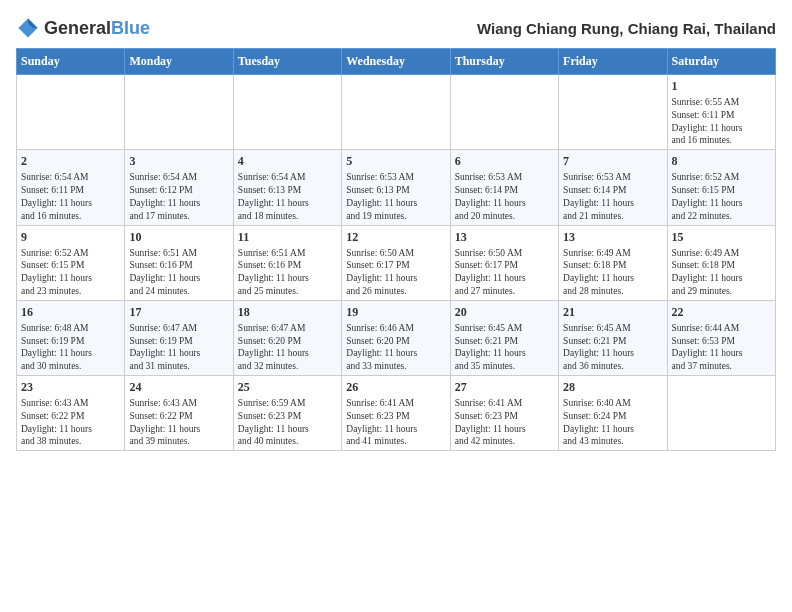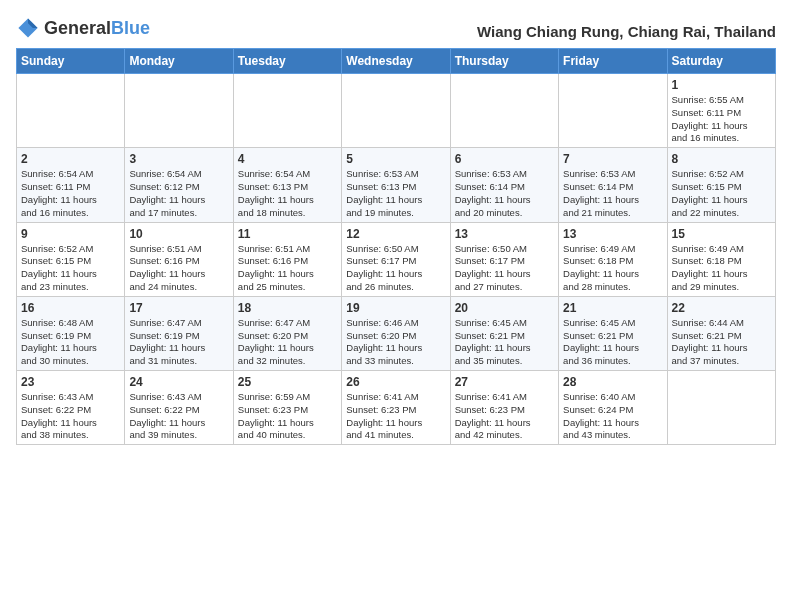--- a/index.html
+++ b/index.html
@@ -6,21 +6,21 @@
     body {
       font-family: Arial, sans-serif;
       background: #fff;
       width: 792px;
       min-height: 612px;
       padding: 16px;
     }
     .header {
       display: flex;
       justify-content: space-between;
-      align-items: flex-end;
+      align-items: center;
       margin-bottom: 8px;
     }
     .logo {
       display: flex;
       align-items: center;
       gap: 4px;
     }
     .logo-text-general {
       font-size: 18px;
       font-weight: bold;
@@ -48,20 +48,21 @@
     }
     .location-title {
       font-size: 15px;
       color: #333;
       font-weight: bold;
     }
     .calendar {
       width: 100%;
       border-collapse: collapse;
       border: 1px solid #ccc;
+      font-family: Liberation Serif, serif;
     }
     .calendar th {
       background-color: #3a7abf;
       color: #fff;
       font-size: 12px;
       font-weight: bold;
       padding: 5px 4px;
       text-align: left;
       border: 1px solid #5a9adf;
     }
@@ -282,21 +283,21 @@
         <td>
           <span class="day-number">21</span>
           <div class="day-info" style="white-space: pre-line;">Sunrise: 6:45 AM
 Sunset: 6:21 PM
 Daylight: 11 hours
 and 36 minutes.</div>
         </td>
         <td>
           <span class="day-number">22</span>
           <div class="day-info" style="white-space: pre-line;">Sunrise: 6:44 AM
-Sunset: 6:21 PM
+Sunset: 6:53 PM
 Daylight: 11 hours
 and 37 minutes.</div>
         </td>
       </tr>
       <tr>
         <td>
           <span class="day-number">23</span>
           <div class="day-info" style="white-space: pre-line;">Sunrise: 6:43 AM
 Sunset: 6:22 PM
 Daylight: 11 hours

